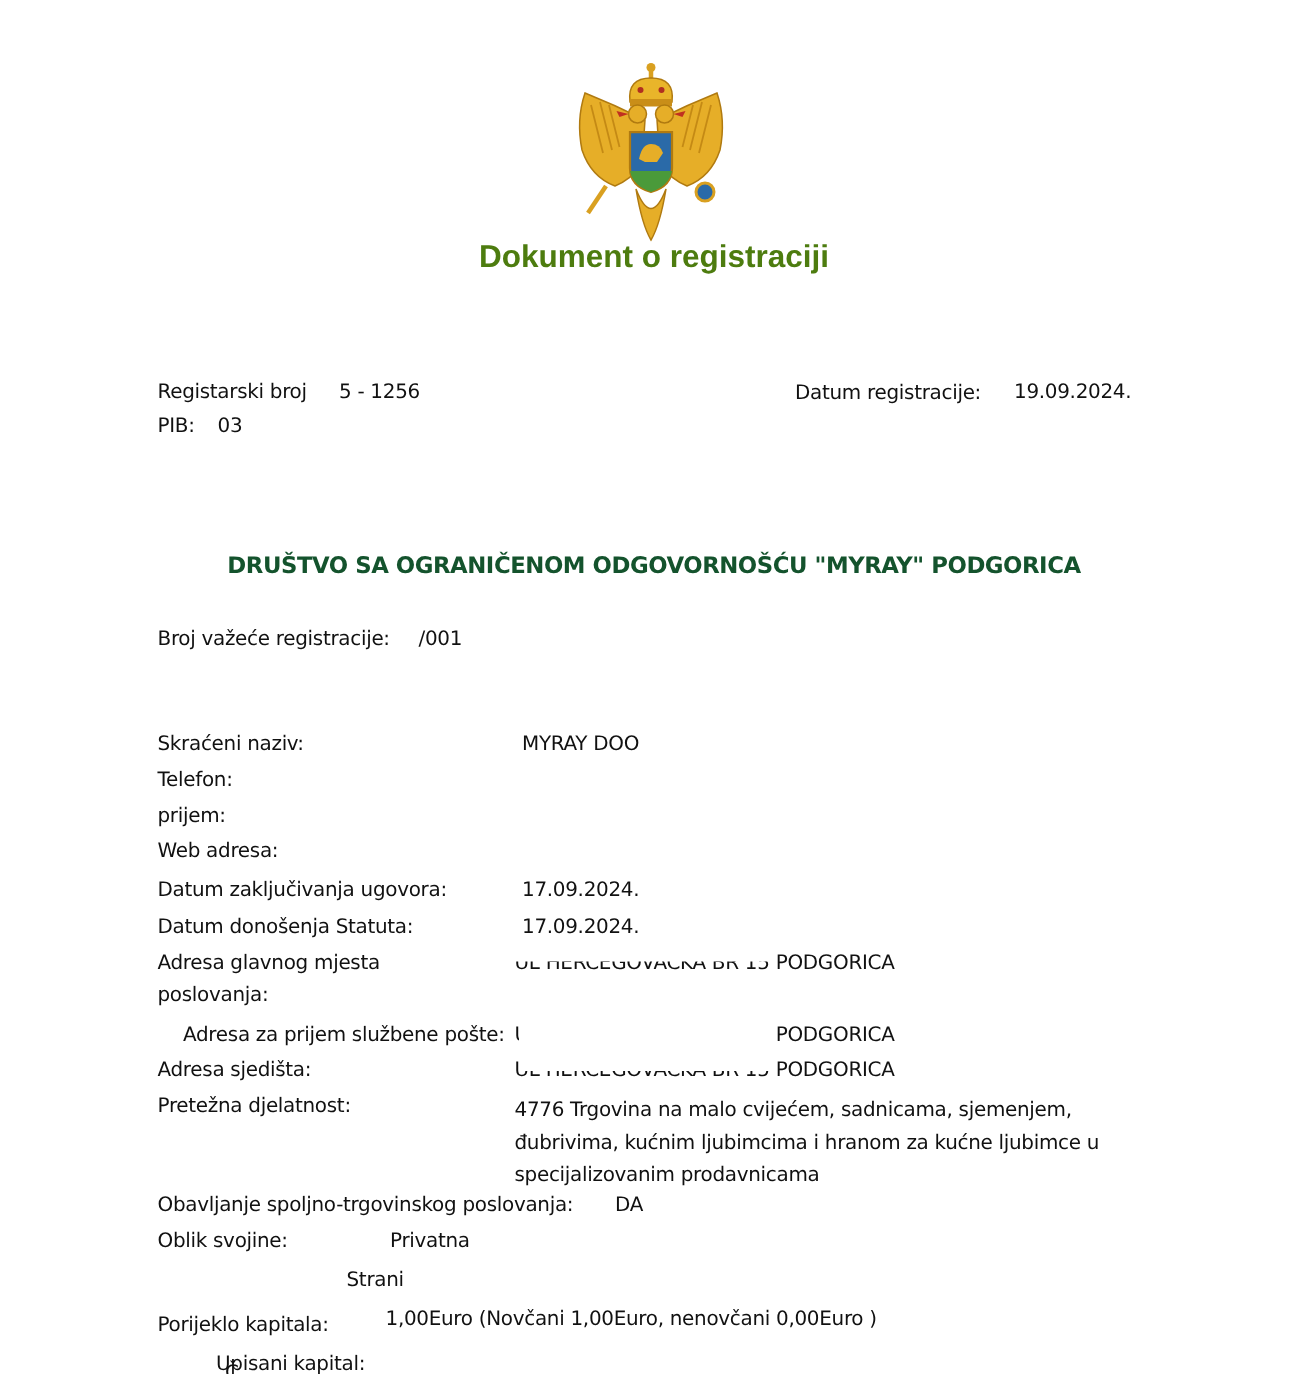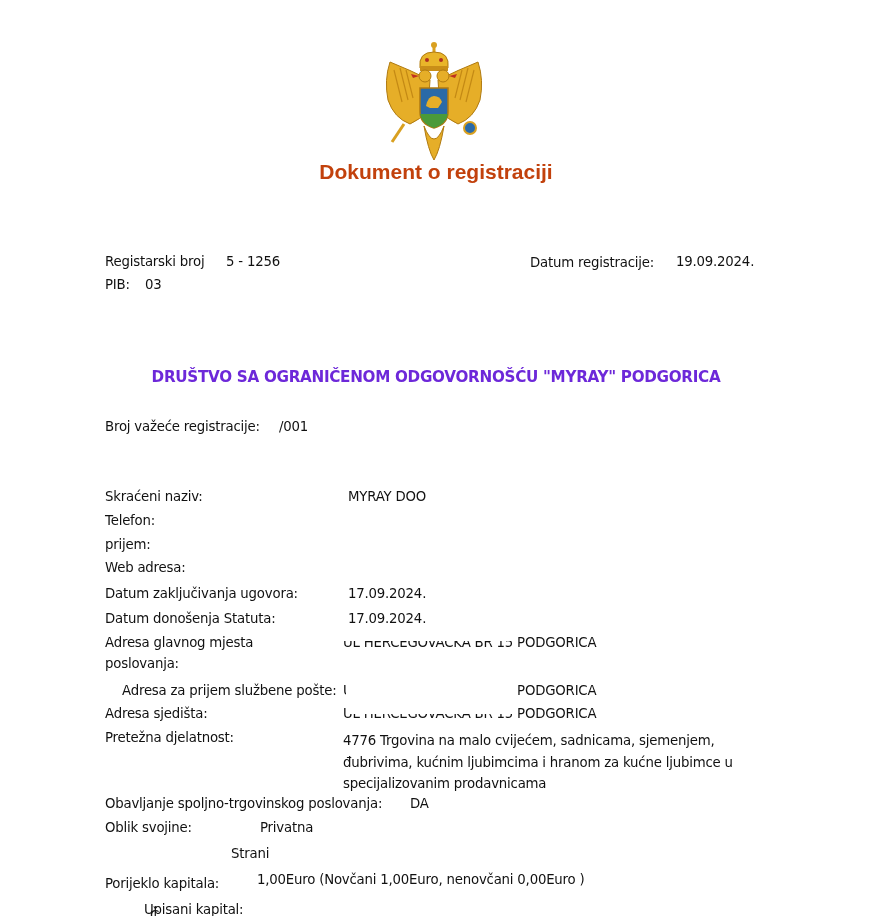--- a/index.html
+++ b/index.html
@@ -4,27 +4,27 @@
   <style>
     html, body { margin: 0; padding: 0; background: #ffffff; }
     body {
       width: 872px; height: 916px; position: relative; overflow: hidden;
       font-family: "Liberation Sans", sans-serif; color: #111;
     }
     .abs { position: absolute; white-space: nowrap; }
     .crest { position: absolute; left: 380px; top: 40px; width: 108px; height: 122px; }
     .title {
       left: 0; width: 872px; top: 160px; text-align: center;
-      font-family: "Liberation Sans", sans-serif; font-weight: bold; font-size: 21px; color: #c2410c;
+      font-family: "Liberation Sans", sans-serif; font-weight: bold; font-size: 21px; color: #4d7c0f;
     }
     .body-font { font-family: "DejaVu Sans", sans-serif; font-size: 13.3px; letter-spacing: -0.2px; }
     .bold { font-weight: normal; }
     .company {
       left: 0; width: 872px; top: 368px; text-align: center;
-      font-family: "DejaVu Sans", sans-serif; font-weight: bold; font-size: 15.2px; letter-spacing: -0.3px; color: #6d28d9;
+      font-family: "DejaVu Sans", sans-serif; font-weight: bold; font-size: 15.2px; letter-spacing: -0.3px; color: #14532d;
     }
     .lbl { left: 105px; }
     .val { left: 348px; }
     .mask-top {
       position: absolute; background: #fff;
     }
     .activity { left: 343px; top: 730px; line-height: 21.5px; white-space: normal; width: 420px; }
   </style>
 </head>
 <body>

